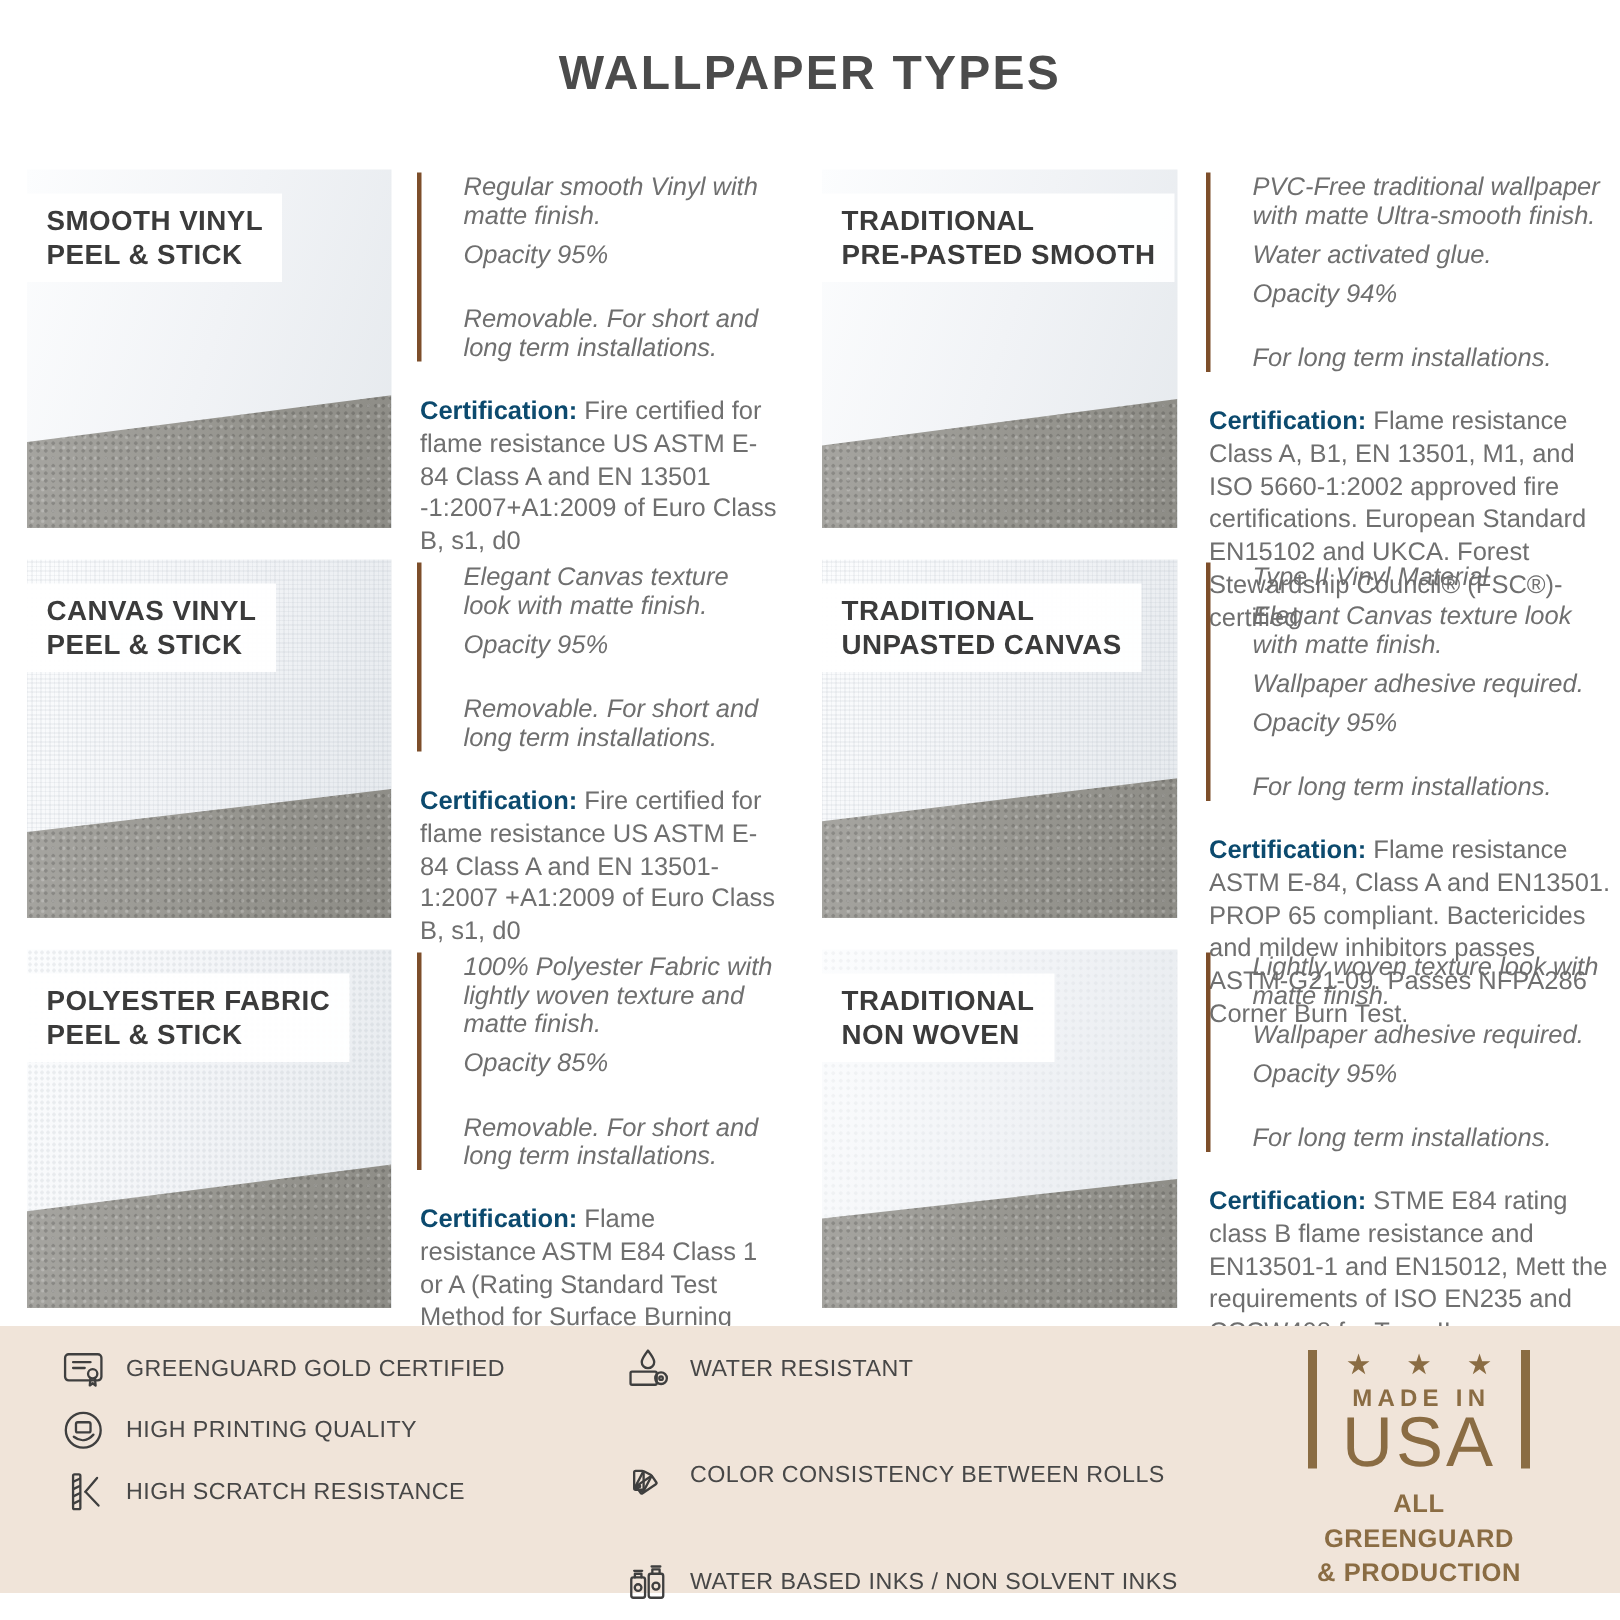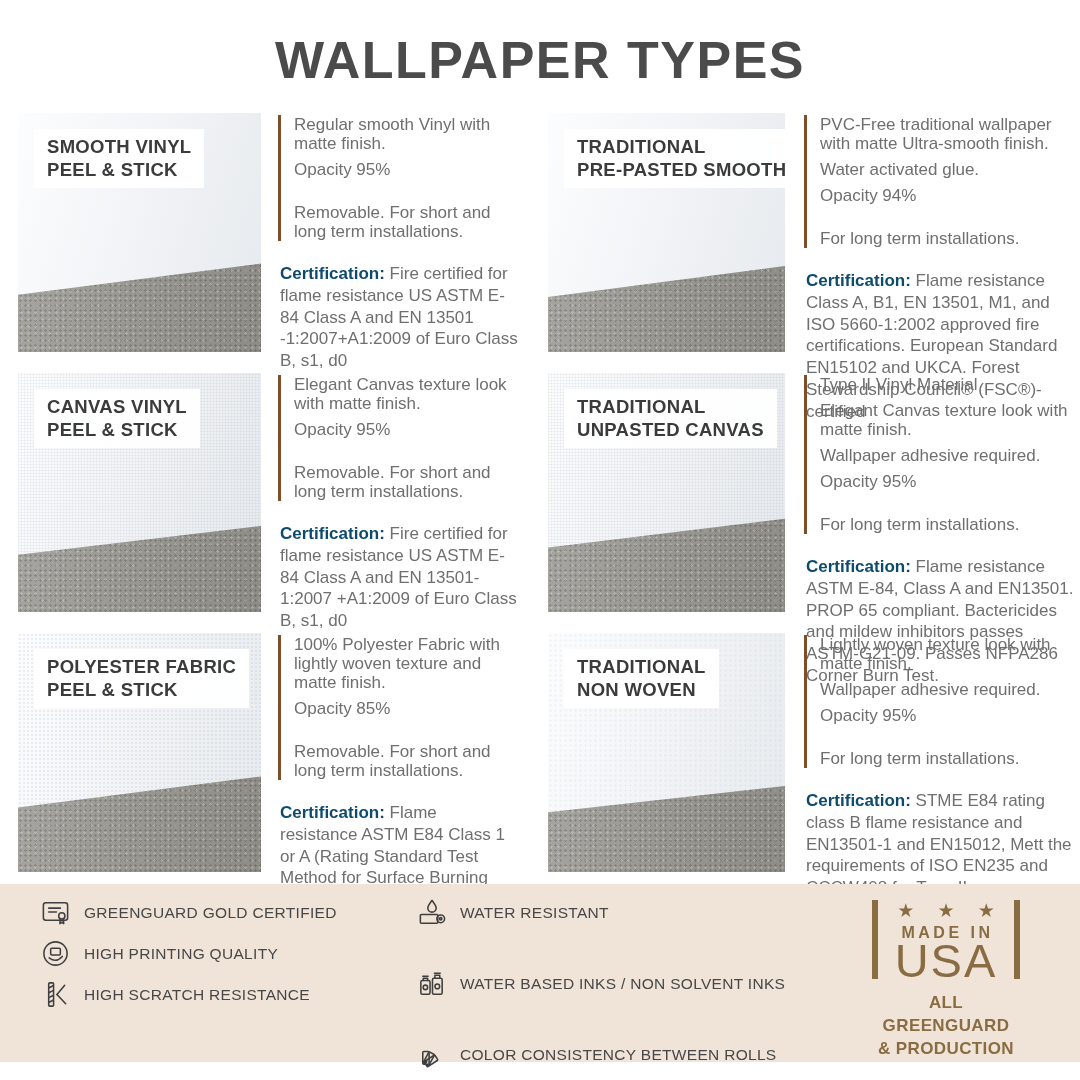--- a/index.html
+++ b/index.html
@@ -15,21 +15,21 @@
   html,body{width:1080px;height:1080px;}
   body{
     position:relative;
     background:#ffffff;
     font-family:"Liberation Sans", sans-serif;
     overflow:hidden;
   }
   .page-title{
     position:absolute;top:30px;left:0;width:1080px;
     text-align:center;
-    font-size:52px;font-weight:700;letter-spacing:1.5px;
+    font-size:32px;font-weight:700;letter-spacing:1.5px;
     color:var(--title-color);
   }
   
   .card{position:absolute;display:flex;}
   .card.c0{left:18px;  top:113px;}
   .card.c1{left:548px; top:113px;}
   .card.c2{left:18px;  top:373px;}
   .card.c3{left:548px; top:373px;}
   .card.c4{left:18px;  top:633px;}
   .card.c5{left:548px; top:633px;}
@@ -66,37 +66,38 @@
     background-size:7px 7px,5px 5px,100% 100%;
   }
   .c0 .floor{clip-path:polygon(0 76%,100% 63%,100% 100%,0 100%);}
   .c1 .floor{clip-path:polygon(0 77%,100% 64%,100% 100%,0 100%);}
   .c2 .floor{clip-path:polygon(0 76%,100% 64%,100% 100%,0 100%);}
   .c3 .floor{clip-path:polygon(0 73%,100% 61%,100% 100%,0 100%);}
   .c4 .floor{clip-path:polygon(0 73%,100% 60%,100% 100%,0 100%);}
   .c5 .floor{clip-path:polygon(0 75%,100% 64%,100% 100%,0 100%);}
 
   .card-label{
-    position:absolute;top:16px;left:16px;
+    position:absolute;top:16px;left:0;
     display:inline-block;
     background:rgba(255,255,255,.95);
     padding:6px 13px 7px;
     font-size:18.5px;font-weight:600;letter-spacing:.3px;
     line-height:23px;color:var(--label-text);
     white-space:nowrap;
   }
   .card-text{
     margin-left:17px;padding-top:2px;width:240px;
   }
   .card.c1 .card-text,.card.c3 .card-text,.card.c5 .card-text{
     margin-left:19px;width:272px;
   }
   .desc-block{
     border-left:3px solid var(--accent-line);
-    padding-left:13px;
+    padding-left:28px;
+    font-style:italic;
   }
   .desc-block p{
     font-size:17px;line-height:1.12;color:var(--body-text);
     margin-bottom:7px;
   }
   .desc-block p:last-child{margin-bottom:0;margin-top:24px;}
   .cert-block{
     margin-top:22px;padding-left:2px;
     font-size:17px;line-height:1.28;color:var(--body-text);
   }
@@ -285,43 +286,43 @@
       <svg viewBox="0 0 32 32">
         <path d="M16.5 3.5 c2.6 3.4 4.3 5.6 4.3 7.8 a4.3 4.3 0 0 1 -8.6 0 c0 -2.2 1.7 -4.4 4.3 -7.8 z"></path>
         <rect x="4.5" y="18" width="18" height="9" rx="1"></rect>
         <circle cx="25.5" cy="22.5" r="4"></circle>
         <circle cx="25.5" cy="22.5" r="1.2"></circle>
       </svg>
       <span class="feat-label">WATER RESISTANT</span>
     </div>
     <div class="feat">
       <svg viewBox="0 0 32 32">
+        <g transform="rotate(56 10 26)">
+            <rect x="7" y="13" width="6.5" height="13" rx="1"></rect>
+          </g>
+        <g transform="rotate(28 10 26)">
+            <rect x="7" y="13" width="6.5" height="13" rx="1"></rect>
+          </g>
+        <rect x="7" y="13" width="6.5" height="13" rx="1"></rect>
+        <circle cx="10.2" cy="23.5" r="0.9"></circle>
+      </svg>
+      <span class="feat-label">COLOR CONSISTENCY BETWEEN ROLLS</span>
+    </div>
+    <div class="feat">
+      <svg viewBox="0 0 32 32">
         <rect x="5" y="13" width="9.5" height="14" rx="1.5"></rect>
         <path d="M7.5 13 v-2.5 h4.5 v2.5"></path>
         <line x1="7" y1="8.5" x2="12.5" y2="8.5"></line>
         <circle cx="9.7" cy="20" r="2.3"></circle>
         <rect x="17" y="10.5" width="10" height="16.5" rx="1.5"></rect>
         <path d="M19.5 10.5 v-3 h5 v3"></path>
         <line x1="19" y1="5.5" x2="25" y2="5.5"></line>
         <circle cx="22" cy="19" r="2.4"></circle>
       </svg>
       <span class="feat-label">WATER BASED INKS / NON SOLVENT INKS</span>
-    </div>
-    <div class="feat">
-      <svg viewBox="0 0 32 32">
-        <g transform="rotate(56 10 26)">
-            <rect x="7" y="13" width="6.5" height="13" rx="1"></rect>
-          </g>
-        <g transform="rotate(28 10 26)">
-            <rect x="7" y="13" width="6.5" height="13" rx="1"></rect>
-          </g>
-        <rect x="7" y="13" width="6.5" height="13" rx="1"></rect>
-        <circle cx="10.2" cy="23.5" r="0.9"></circle>
-      </svg>
-      <span class="feat-label">COLOR CONSISTENCY BETWEEN ROLLS</span>
     </div>
   </div>
 
   <div class="usa-badge">
     <div class="badge-core">
       <div class="badge-bar"></div>
       <div class="badge-center">
         <div class="badge-stars">★ ★ ★</div>
         <div class="badge-madein">MADE IN</div>
         <div class="badge-usa">USA</div>

